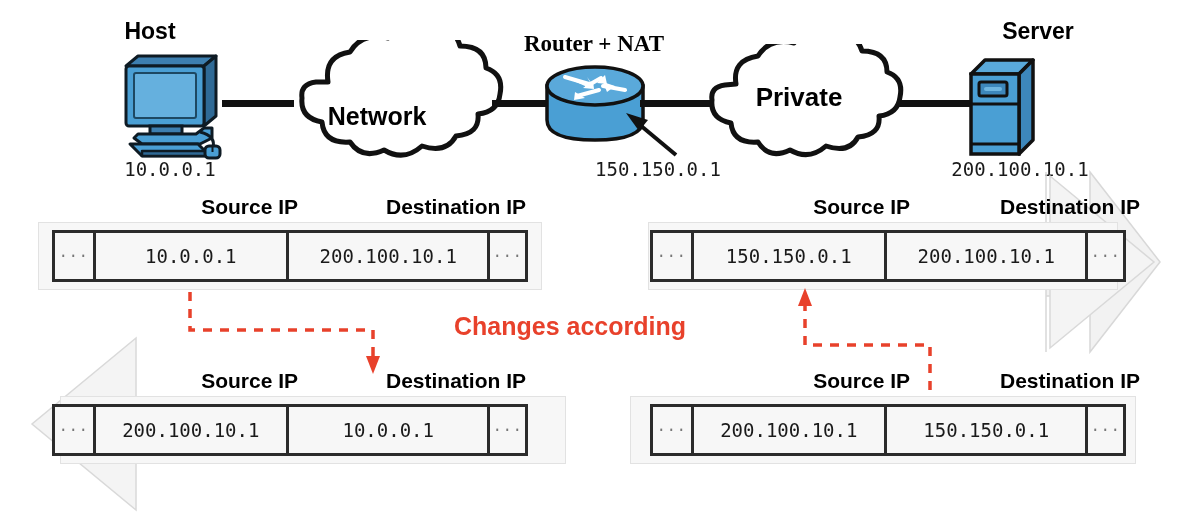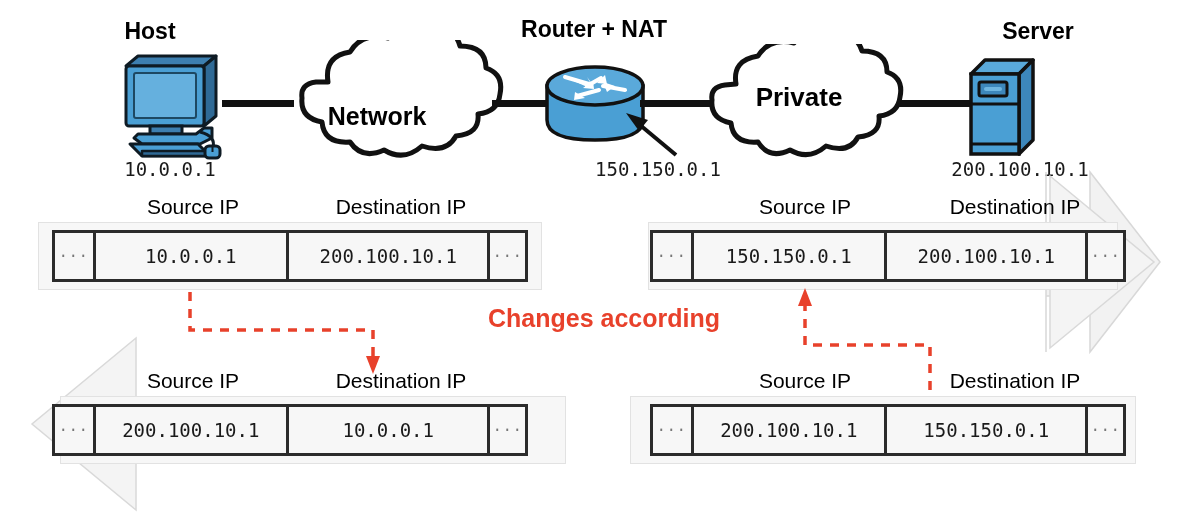--- a/index.html
+++ b/index.html
@@ -17,25 +17,25 @@
   
   .pkt-outer{background:#f7f7f7;border:1px solid #e2e2e2;box-sizing:border-box;}
   .pkt-row{position:absolute;display:flex;box-sizing:border-box;
            border:3px solid #2b2b2b;background:#f7f7f7;}
   .pkt-cell{box-sizing:border-box;background:#f7f7f7;
             display:flex;align-items:center;justify-content:center;
             font-family:"DejaVu Sans Mono","Liberation Mono",monospace;
             font-size:19px;color:#1a1a1a;white-space:nowrap;}
   .pkt-cell+.pkt-cell{border-left:3px solid #2b2b2b;}
   .cell-ellipsis{color:#777;font-size:15px;letter-spacing:1px;}
-  .field-label{font-weight:normal;font-size:21px;color:#000;
-               white-space:nowrap;text-align:center;line-height:1;}
+  .field-label{font-weight:bold;font-size:21px;color:#000;
+               white-space:nowrap;text-align:right;line-height:1;}
   
   .nat-text{color:#e8412b;font-weight:bold;font-size:25px;
-            text-align:right;line-height:1.12;white-space:nowrap;}
+            text-align:center;line-height:1.12;white-space:nowrap;margin-top:8px;}
   svg.overlay{position:absolute;left:0;top:0;width:1186px;height:524px;
               pointer-events:none;}
 </style>
 </head>
 <body>
 
 <div id="stage">
 
   <div class="abs node-title" style="left:90px;top:20px;width:120px;">Host</div>
 
@@ -67,21 +67,21 @@
       <path d="M52 42 q-4 -26 22 -30 q12 -20 38 -14 q16 -18 40 -8 q26 -6 32 16
                q26 0 26 22 q18 6 14 26 q-2 18 -22 20 q2 20 -22 22 q-10 18 -34 10
                q-18 16 -38 4 q-22 10 -34 -8 q-26 2 -28 -20 q-22 -4 -20 -24
                q-2 -14 14 -16 Z" fill="#ffffff" stroke="#111" stroke-width="5" stroke-linejoin="round"></path>
     </svg>
   </div>
   <div class="abs node-title" style="left:284px;top:104px;width:186px;font-size:25px;">Network</div>
 
   <div class="abs link" style="left:492px;top:100px;width:66px;"></div>
 
-  <div class="abs node-title" style="left:486px;top:18px;width:216px;">Router + NAT</div>
+  <div class="abs node-title" style="left:486px;top:32px;width:216px;font-family:Liberation Serif, serif;">Router + NAT</div>
 
   <div class="abs" style="left:541px;top:64px;width:108px;height:86px;">
     <svg width="108" height="86" viewBox="0 0 108 86">
       <path d="M6 22 L6 56 q0 20 48 20 q48 0 48 -20 L102 22 Z" fill="#4a9fd4" stroke="#111" stroke-width="3.5"></path>
       <ellipse cx="54" cy="22" rx="48" ry="19" fill="#5aa9da" stroke="#111" stroke-width="3.5"></ellipse>
 
       <path d="M26 14 L50 20 L46 13 L52 21 L44 22 Z" fill="#fff"></path>
       <g fill="#fff" stroke="#fff" stroke-width="4" stroke-linecap="round" stroke-linejoin="round">
         <path d="M24 13 L48 20"></path>
         <path d="M58 26 L36 32"></path>

